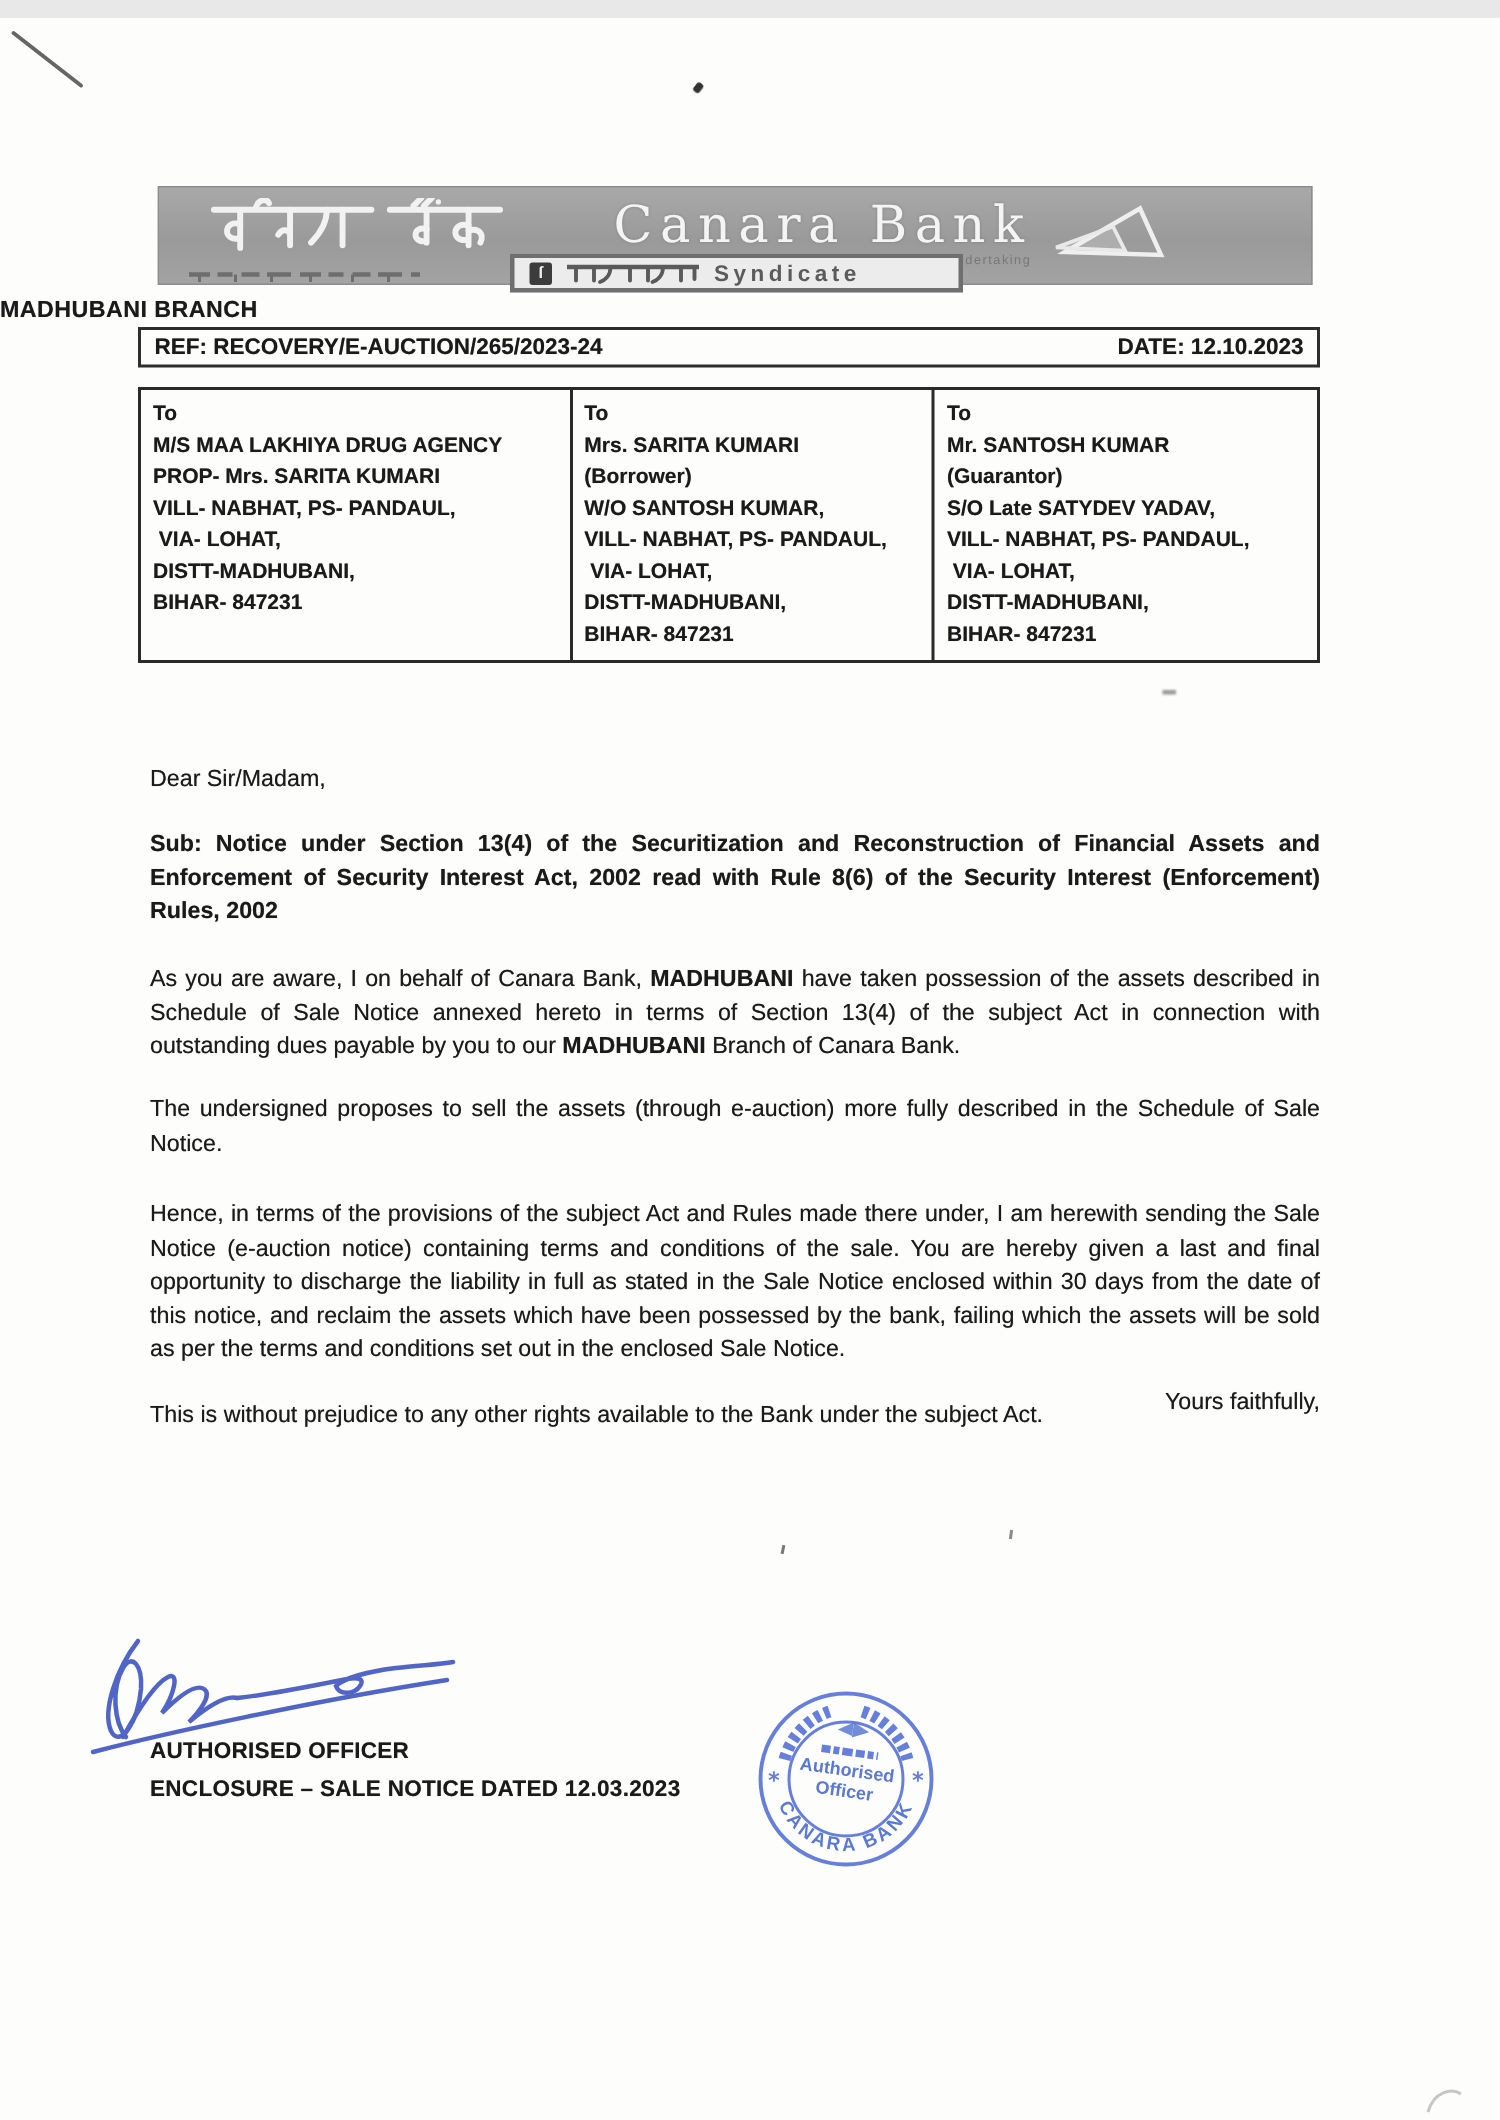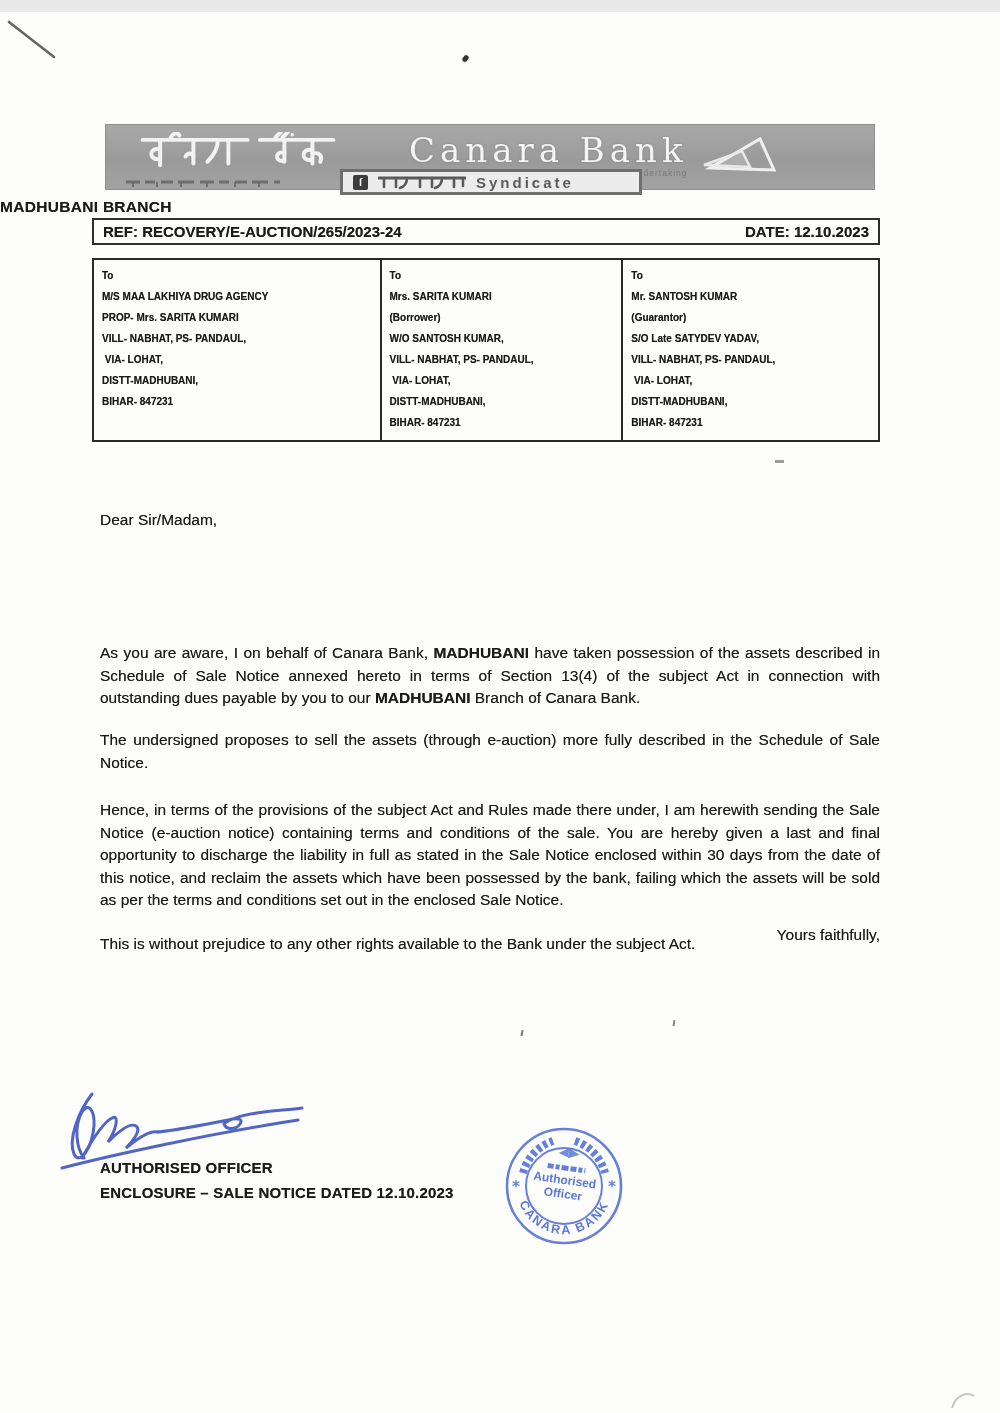--- a/index.html
+++ b/index.html
@@ -37,21 +37,21 @@
   
   .branch{left:0;top:186px;width:100%;font-size:15.5px;font-weight:bold;letter-spacing:.3px;}
   .ref-bar{
     left:92px;top:206px;width:788px;height:27px;border:2px solid #2e2e2e;box-sizing:border-box;
     display:flex;align-items:center;justify-content:space-between;padding:0 9px;
     font-size:15px;font-weight:bold;
   }
   
   .addr-table{left:92px;top:246px;width:788px;display:flex;border:2px solid #2a2a2a;box-sizing:border-box;}
   .addr-cell{
-    padding:5px 8px 7px 8px;font-size:10px;font-weight:bold;line-height:21px;
+    padding:5px 8px 7px 8px;font-size:14px;font-weight:bold;line-height:21px;
     box-sizing:border-box;white-space:pre-wrap;
   }
   .addr-cell + .addr-cell{border-left:2px solid #2a2a2a;}
   .addr-c1{width:287px;} .addr-c2{width:243px;} .addr-c3{width:258px;}
   
   .para{left:100px;width:780px;font-size:15.5px;line-height:22.5px;text-align:justify;}
   .bold{font-weight:bold;}
   .salutation{top:497px;text-align:left;}
   .subject{top:540px;font-weight:bold;}
   .p1{top:630px;} .p2{top:717px;} .p3{top:787px;} .p4{top:921px;}
@@ -138,20 +138,21 @@
   </div>
 
   <div class="abs addr-table scan-text">
     <div class="addr-cell addr-c1"><div>To</div><div>M/S MAA LAKHIYA DRUG AGENCY</div><div>PROP- Mrs. SARITA KUMARI</div><div>VILL- NABHAT, PS- PANDAUL,</div><div> VIA- LOHAT,</div><div>DISTT-MADHUBANI,</div><div>BIHAR- 847231</div></div>
     <div class="addr-cell addr-c2"><div>To</div><div>Mrs. SARITA KUMARI</div><div>(Borrower)</div><div>W/O SANTOSH KUMAR,</div><div>VILL- NABHAT, PS- PANDAUL,</div><div> VIA- LOHAT,</div><div>DISTT-MADHUBANI,</div><div>BIHAR- 847231</div></div>
     <div class="addr-cell addr-c3"><div>To</div><div>Mr. SANTOSH KUMAR</div><div>(Guarantor)</div><div>S/O Late SATYDEV YADAV,</div><div>VILL- NABHAT, PS- PANDAUL,</div><div> VIA- LOHAT,</div><div>DISTT-MADHUBANI,</div><div>BIHAR- 847231</div></div>
   </div>
 
   <div class="abs para salutation scan-text">Dear Sir/Madam,</div>
 
+  <div class="abs para subject scan-text">Sub: Notice under Section 13(4) of the Securitization and Reconstruction of Financial Assets and Enforcement of Security Interest Act, 2002 read with Rule 8(6) of the Security Interest (Enforcement) Rules, 2002</div>
 
   <div class="abs para p1 scan-text"><span>As you are aware, I on behalf of Canara Bank, </span><span class="bold">MADHUBANI</span><span> have taken possession of the assets described in Schedule of Sale Notice annexed hereto in terms of Section 13(4) of the subject Act in connection with outstanding dues payable by you to our </span><span class="bold">MADHUBANI</span><span> Branch of Canara Bank.</span></div>
 
   <div class="abs para p2 scan-text">The undersigned proposes to sell the assets (through e-auction) more fully described in the Schedule of Sale Notice.</div>
 
   <div class="abs para p3 scan-text">Hence, in terms of the provisions of the subject Act and Rules made there under, I am herewith sending the Sale Notice (e-auction notice) containing terms and conditions of the sale. You are hereby given a last and final opportunity to discharge the liability in full as stated in the Sale Notice enclosed within 30 days from the date of this notice, and reclaim the assets which have been possessed by the bank, failing which the assets will be sold as per the terms and conditions set out in the enclosed Sale Notice.</div>
 
   <div class="abs para p4 scan-text">This is without prejudice to any other rights available to the Bank under the subject Act.</div>
 
   <div class="abs para closing scan-text">Yours faithfully,</div>
@@ -159,21 +160,21 @@
   <svg class="abs signature" width="260" height="100" viewBox="0 0 260 100">
     <g stroke="#3f55c0" fill="none" stroke-width="3" stroke-linecap="round" opacity=".9">
       <path d="M34 16 C20 34 10 62 16 76 C22 88 34 70 36 48 C37 32 30 24 24 34 C16 48 18 70 26 80"></path>
       <path d="M24 80 C34 62 46 44 54 40 C62 36 58 52 50 64 C60 54 72 44 78 48 C84 52 74 64 68 70 C80 60 92 52 100 54"></path>
       <path d="M100 54 C120 52 150 46 170 42 C178 40 186 40 182 46 C178 52 168 52 166 46 C172 40 190 36 206 34 C220 32 234 32 244 30"></path>
       <path d="M4 90 C50 78 150 56 240 42"></path>
     </g>
   </svg>
 
   <div class="abs officer scan-text">AUTHORISED OFFICER</div>
-  <div class="abs enclosure scan-text">ENCLOSURE – SALE NOTICE DATED 12.10.2023</div>
+  <div class="abs enclosure scan-text">ENCLOSURE – SALE NOTICE DATED 12.03.2023</div>
 
   <svg class="abs stamp" width="124" height="124" viewBox="0 0 124 124">
     <g stroke="#5b76d8" fill="none">
       <circle cx="62" cy="62" r="57" stroke-width="2.6"></circle>
       <circle cx="62" cy="62" r="38" stroke-width="2"></circle>
 
       <path d="M21 49 A 46 46 0 0 1 51 17" stroke-width="8" stroke-dasharray="4 3"></path>
       <path d="M73 17 A 46 46 0 0 1 103 49" stroke-width="8" stroke-dasharray="4 3"></path>
     </g>
     <text x="14" y="68" font-size="15" font-weight="bold" fill="#5b76d8" text-anchor="middle" font-family="DejaVu Sans, sans-serif">*</text>

